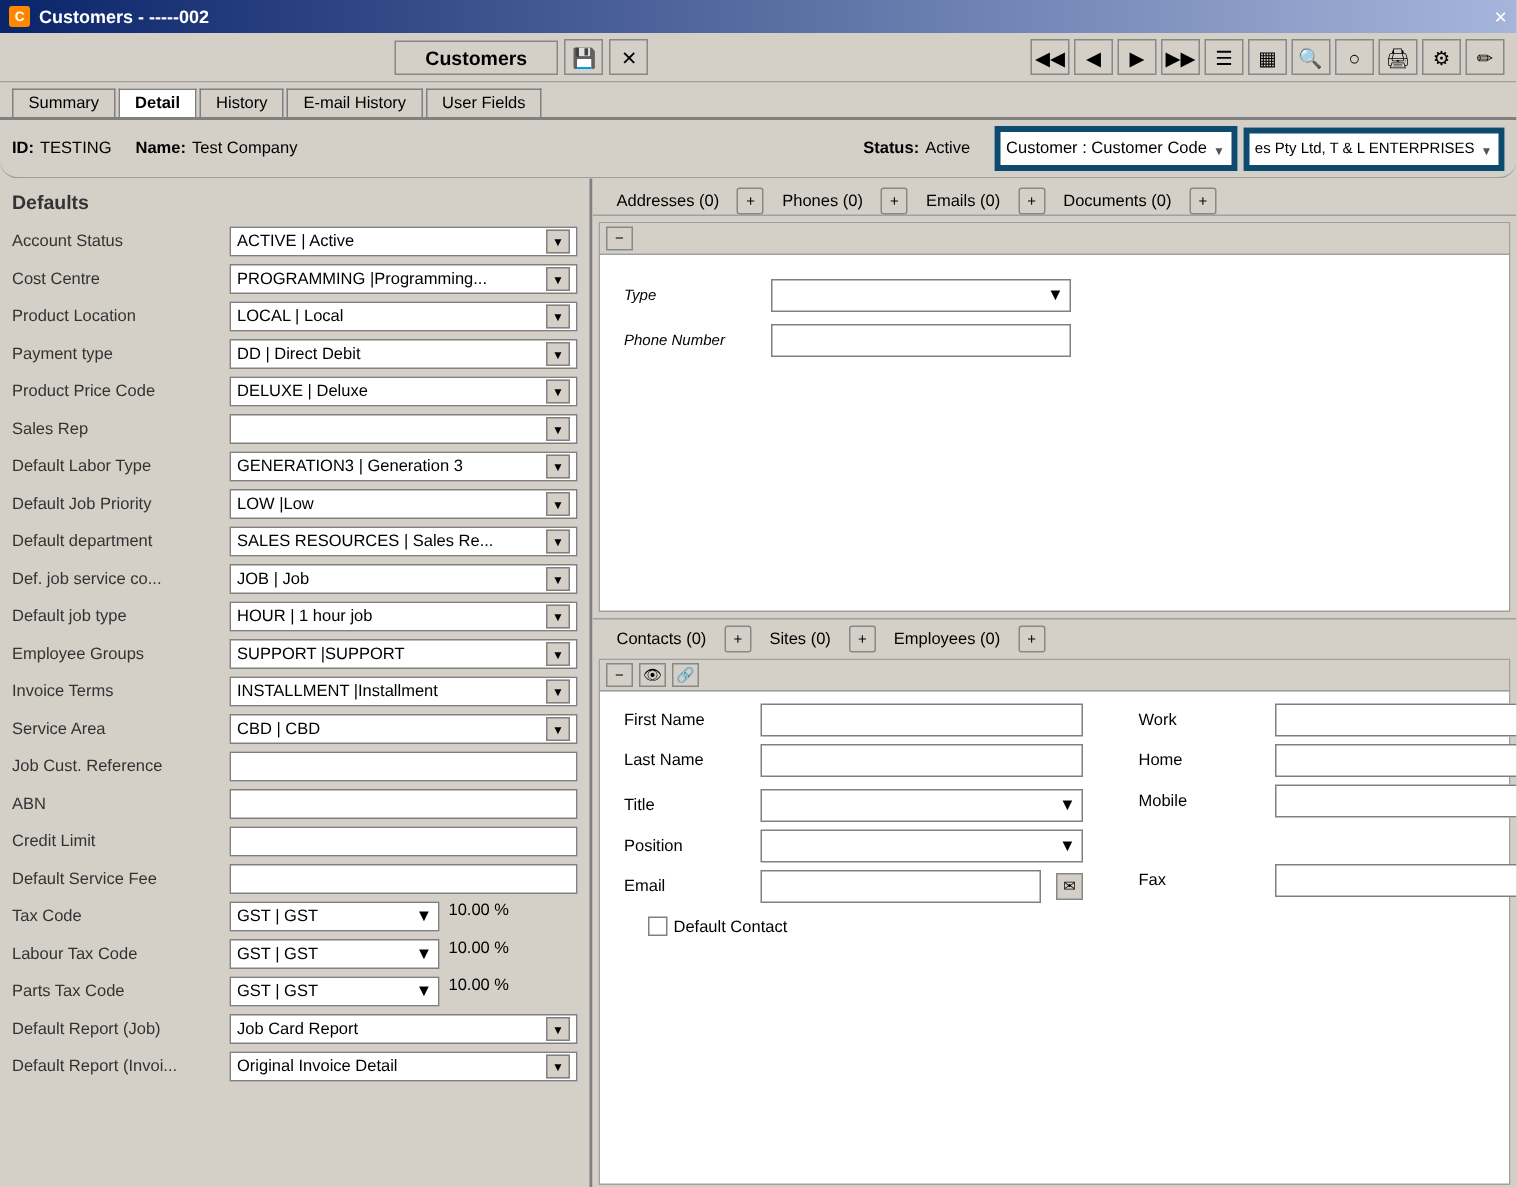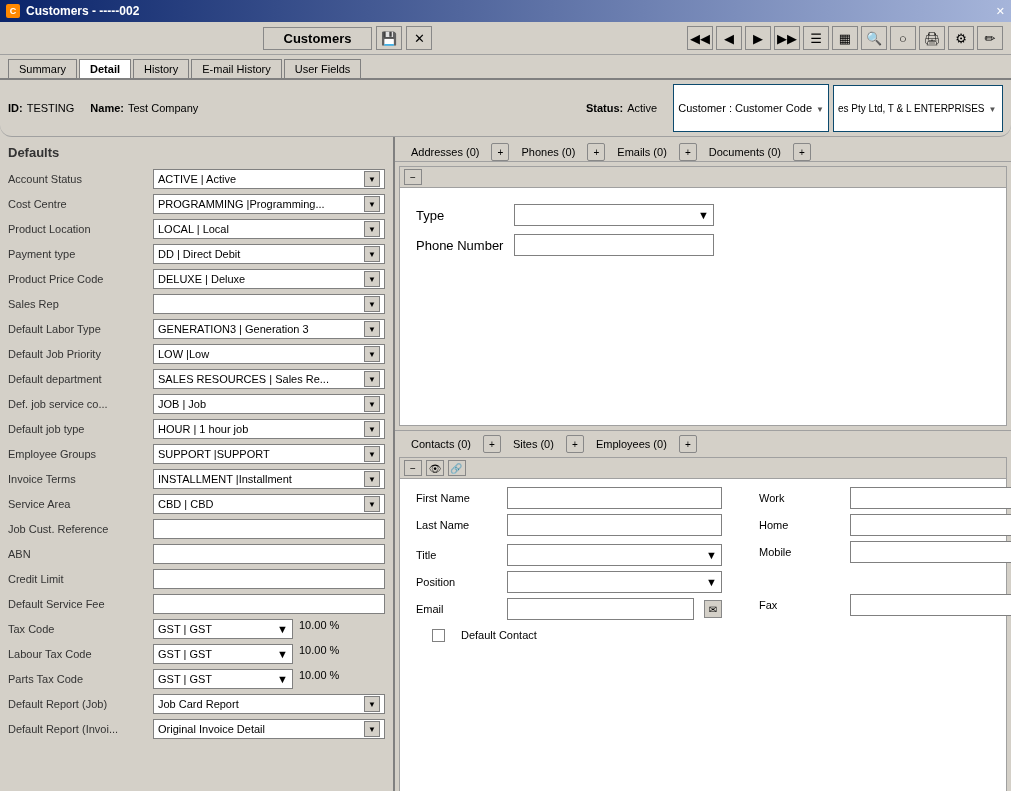--- a/index.html
+++ b/index.html
@@ -64,23 +64,23 @@
       display: flex;
       align-items: center;
       gap: 16px;
       border-bottom: 1px solid #a0a0a0;
       border-radius: 12px;
     }
     .header-field { display: flex; align-items: center; gap: 4px; }
     .header-label { font-weight: bold; }
     .header-value { }
     .status-combo {
-      border: 1px solid #0c4a6e;
-      background: white;
-      padding: 17px 4px;
+      border: 4px solid #0c4a6e;
+      background: white;
+      padding: 5px 4px;
       display: flex;
       align-items: flex-end;
       gap: 4px;
       min-width: 120px;
     }
     .combo-arrow { font-size: 8px; color: #555; }
 
     
     .main-content {
       display: flex;
@@ -234,21 +234,21 @@
 
     .phone-form {
       padding: 16px;
     }
     .phone-row {
       display: flex;
       align-items: center;
       margin-bottom: 8px;
       gap: 8px;
     }
-    .phone-label { width: 90px; font-size: 13px; }
+    .phone-label { width: 90px; font-size: 10px; font-style: italic; }
     .phone-combo {
       width: 200px; height: 22px;
       border: 1px solid #808080;
       background: white;
       display: flex; align-items: center; justify-content: space-between;
       padding: 0 4px;
     }
     .phone-input {
       width: 200px; height: 22px;
       border: 1px solid #808080;
@@ -292,21 +292,22 @@
     }
     .email-btn {
       width: 18px; height: 18px;
       background: #d4d0c8;
       border: 1px solid #888;
       display: flex; align-items: center; justify-content: center;
       font-size: 10px; cursor: pointer;
     }
     .default-contact-row {
       display: flex;
-      gap: 16px;
+      align-items: center;
+      gap: 4px;
       margin-top: 4px;
       padding-left: 16px;
     }
   </style>
 </head>
 <body>
 
 <div class="title-bar">
   <div class="title-bar-left">
     <div class="title-icon">C</div>

